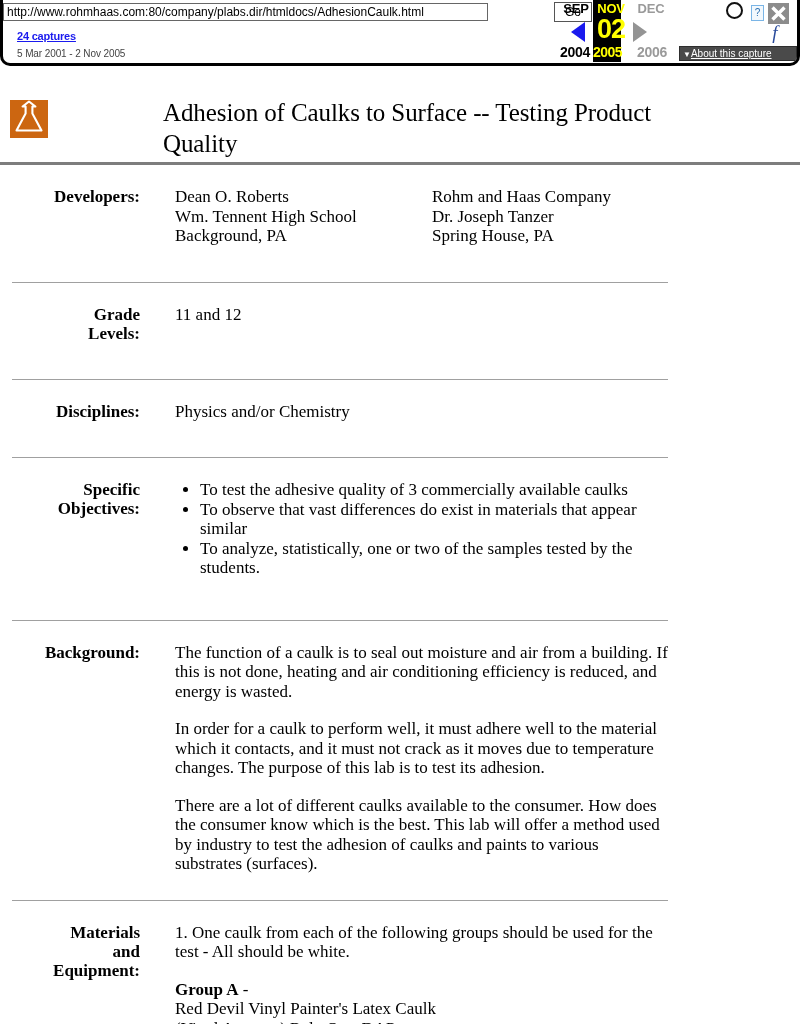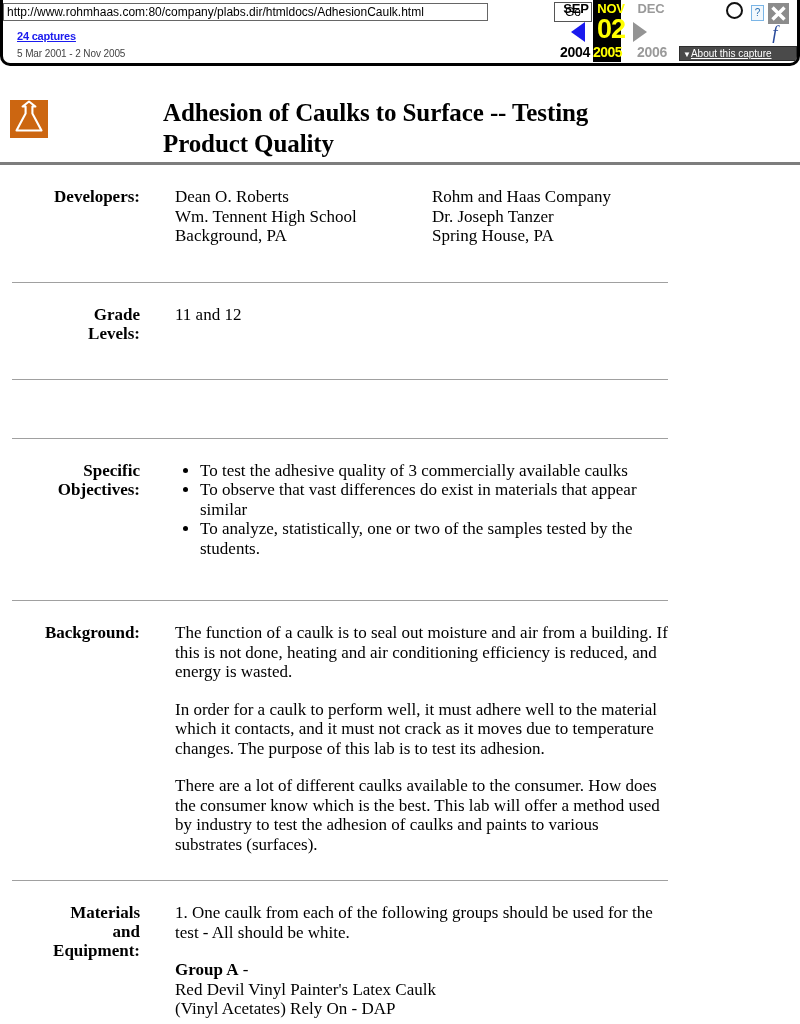--- a/index.html
+++ b/index.html
@@ -230,21 +230,21 @@
     background: #cc6611;
   }
   #site-logo svg { display: block; }
 
   #page-title {
     position: absolute;
     left: 163px; top: 14px;
     width: 500px;
     font-family: "Liberation Serif", "DejaVu Serif", serif;
     font-size: 25px;
-    font-weight: bold;
+    font-weight: normal;
     color: #000;
     line-height: 31px;
     letter-spacing: -0.1px;
   }
 
   hr.top-rule {
     border: none;
     border-top: 3px solid #7d7d7d;
     margin: 0;
     width: 800px;
@@ -387,20 +387,24 @@
     <div class="sec-label">
       <span class="nowrap-line">Grade</span>
       <span class="nowrap-line">Levels:</span>
     </div>
     <div class="sec-body">11 and 12</div>
   </div>
   <div class="spacer-lg"></div>
   <hr class="sec-rule">
 
   <div class="spacer-md"></div>
+  <div class="section">
+    <div class="sec-label">Disciplines:</div>
+    <div class="sec-body">Physics and/or Chemistry</div>
+  </div>
   <div class="spacer-lg"></div>
   <hr class="sec-rule">
 
   <div class="spacer-md"></div>
   <div class="section">
     <div class="sec-label">
       <span class="nowrap-line">Specific</span>
       <span class="nowrap-line">Objectives:</span>
     </div>
     <div class="sec-body" style="padding-right:133px;">

